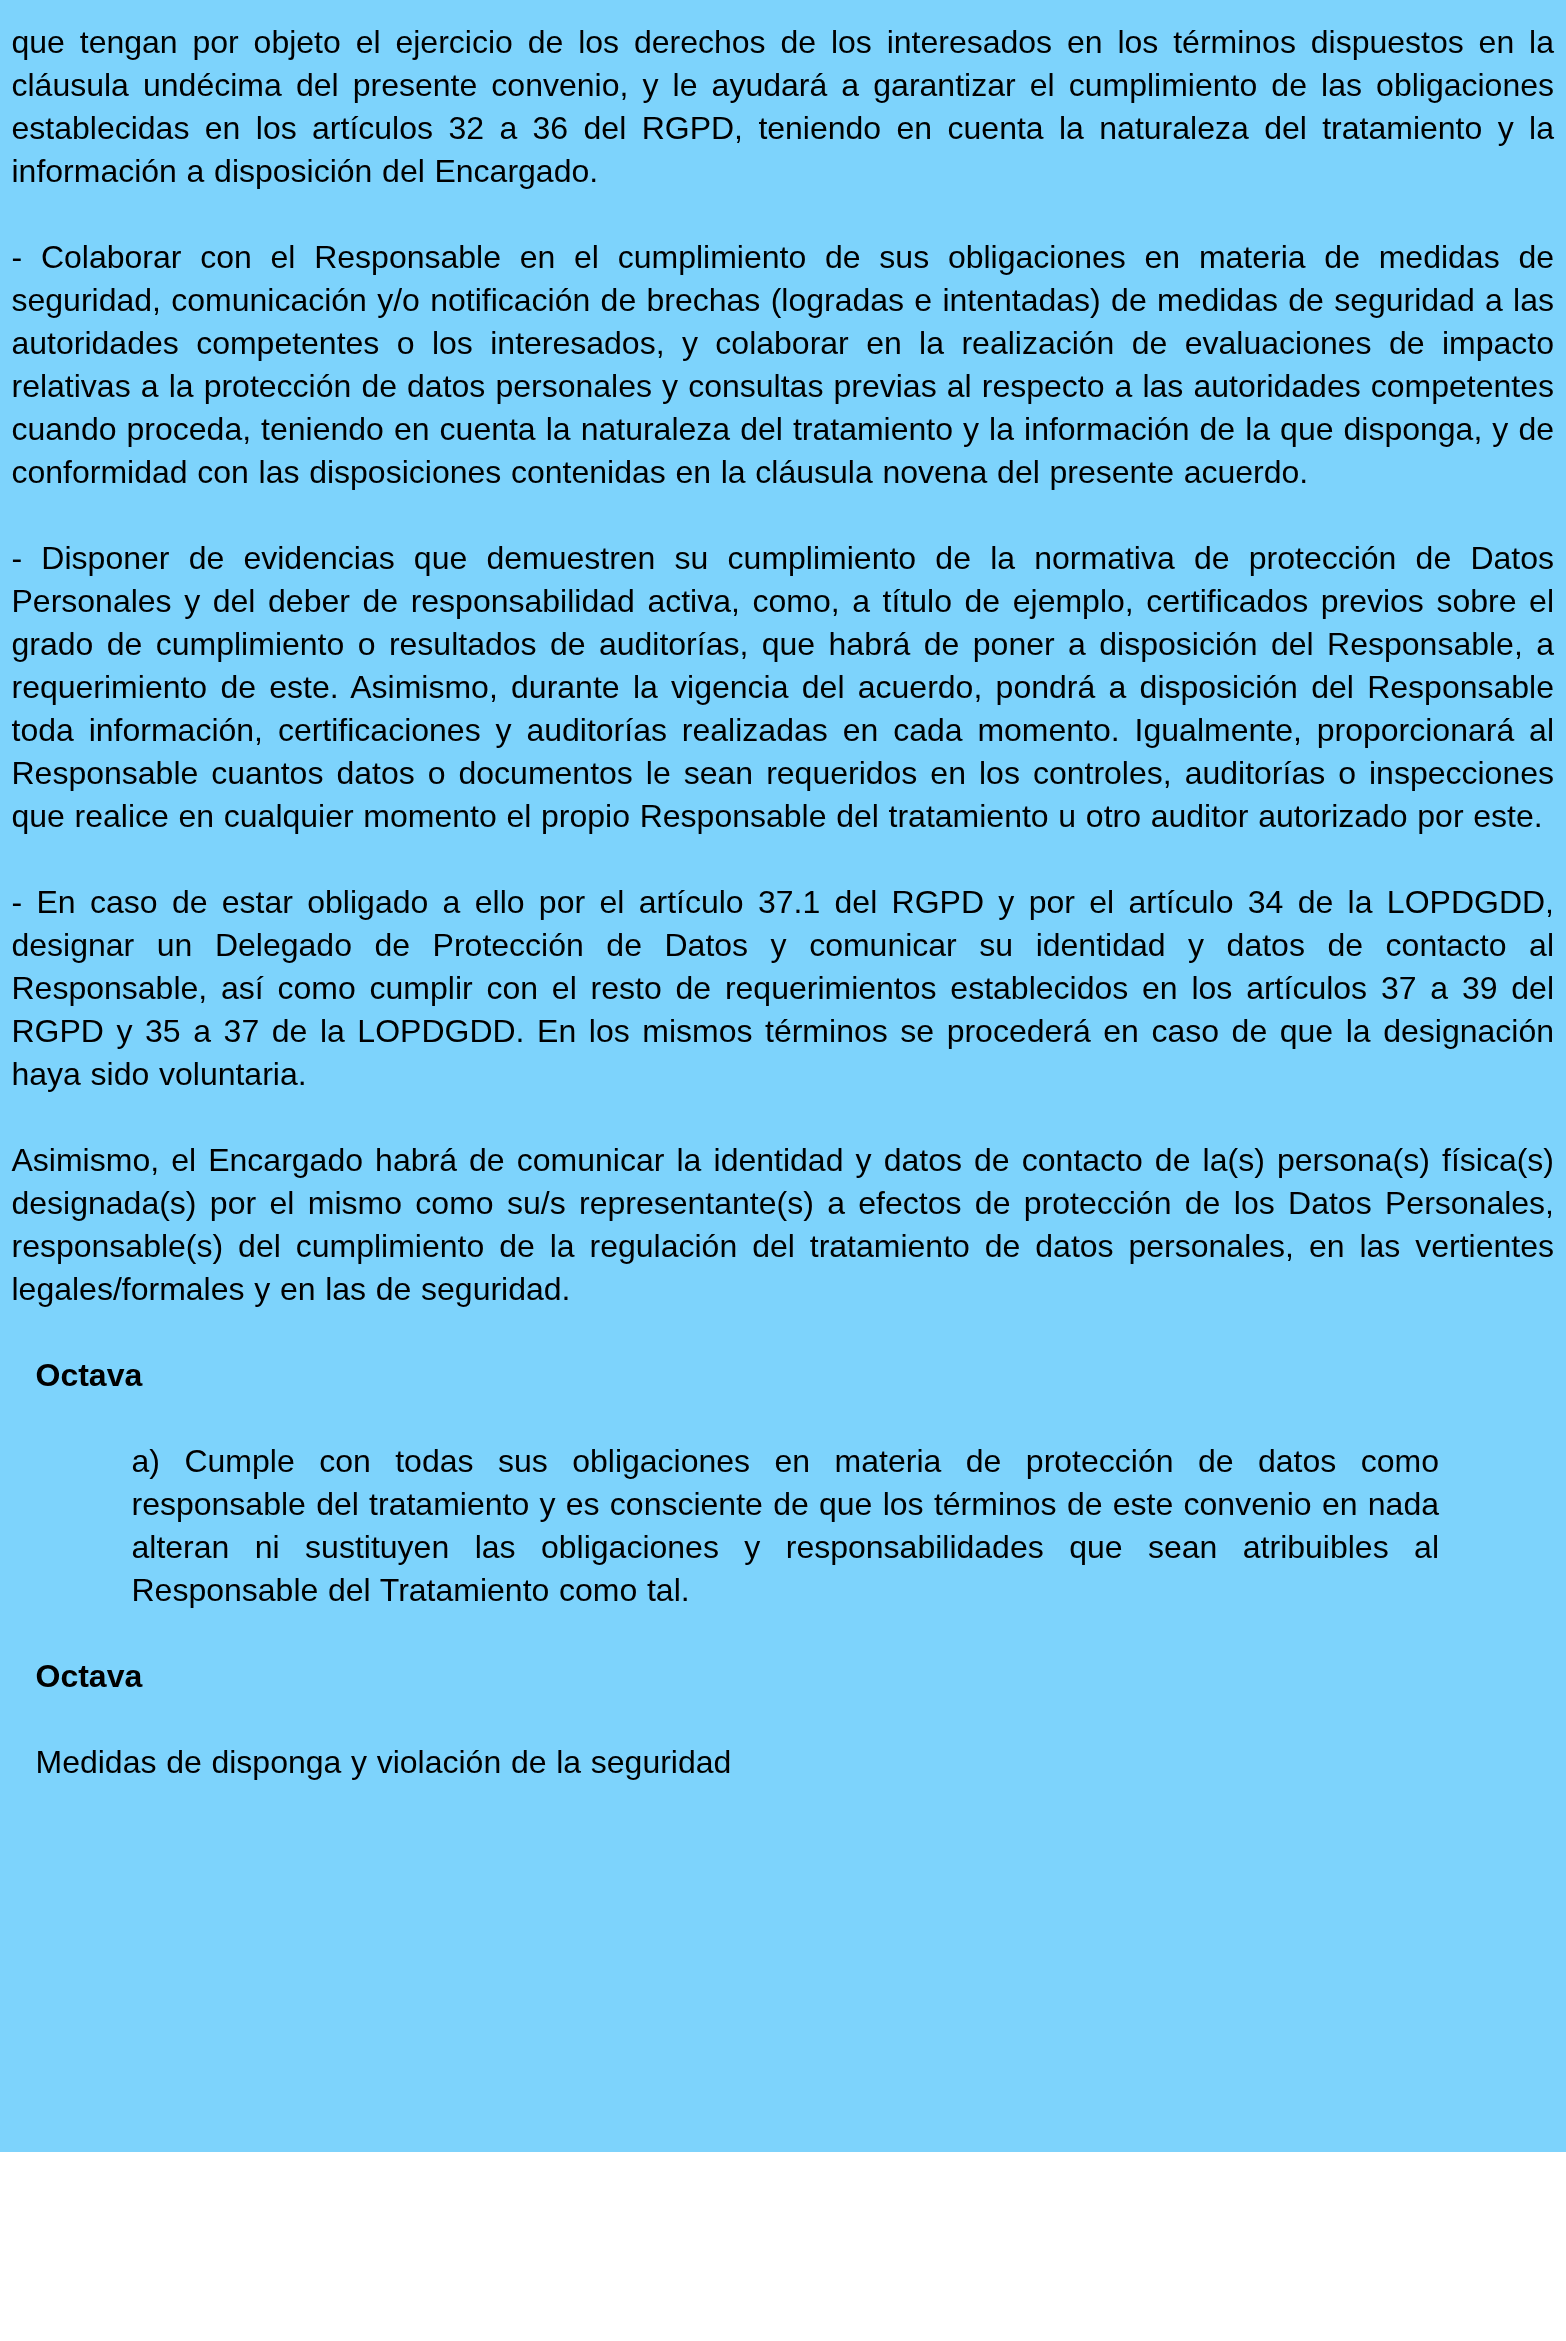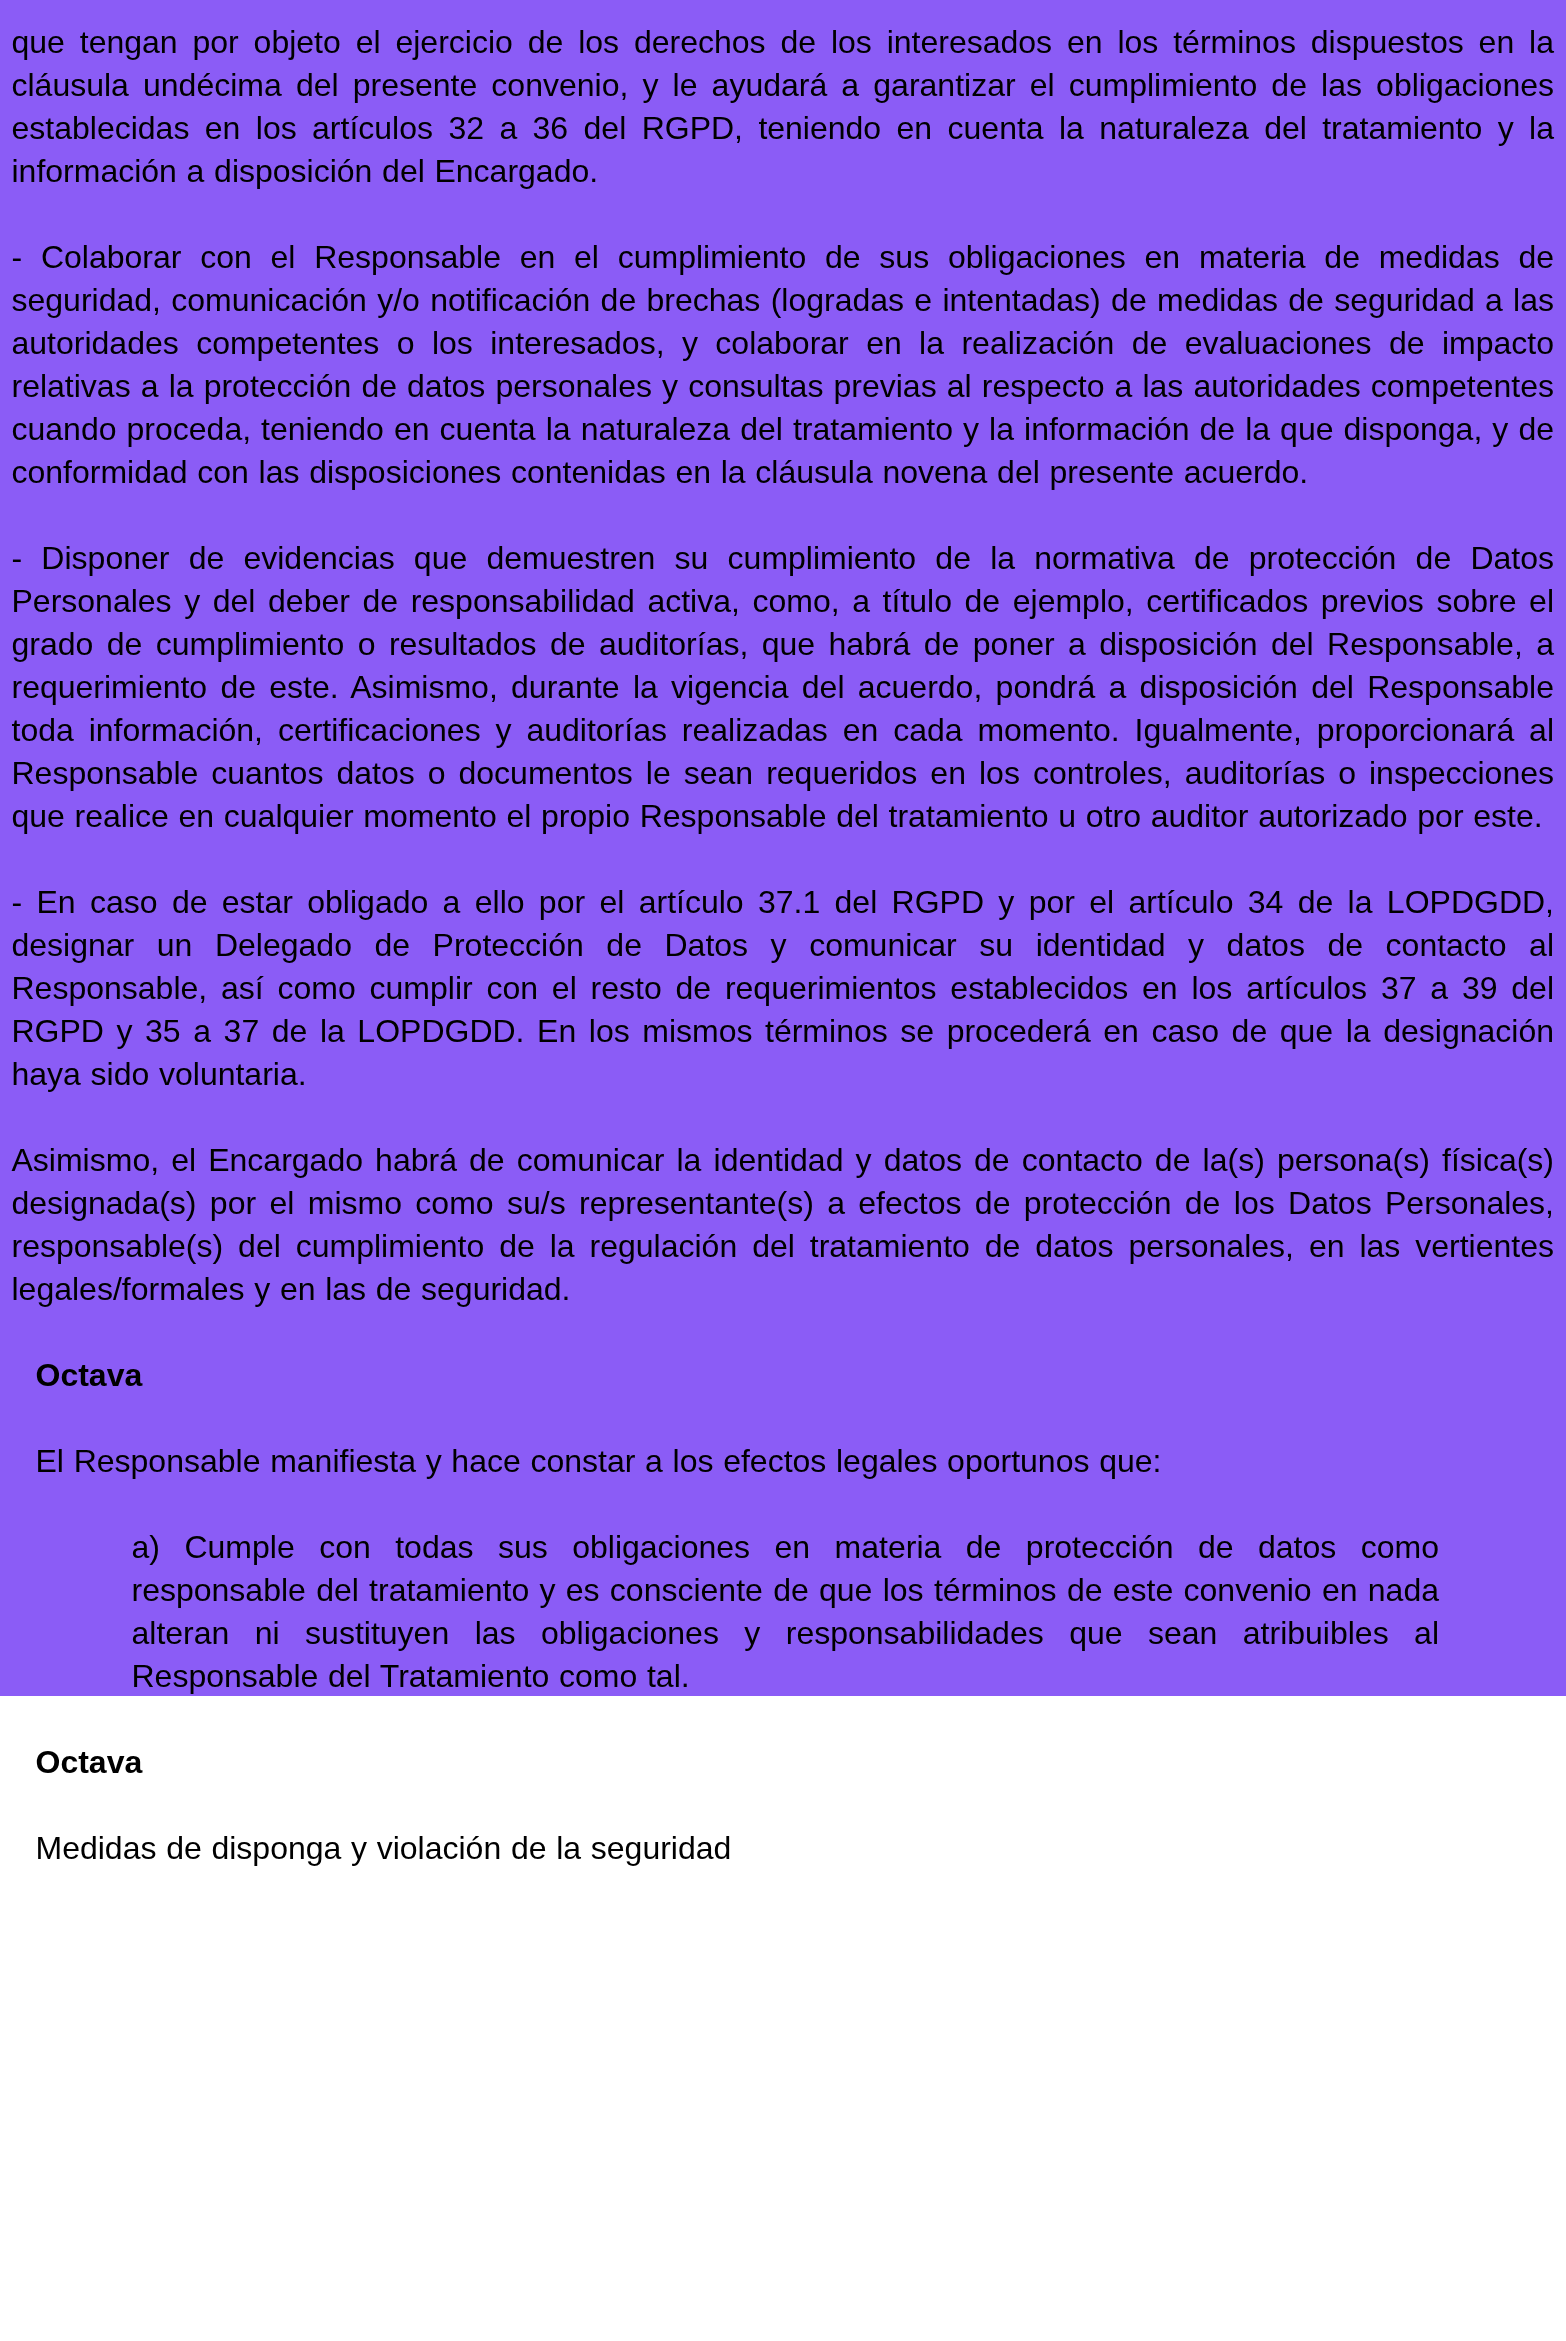--- a/index.html
+++ b/index.html
@@ -10,23 +10,23 @@
   body {
     width: 1567px;
     height: 2342px;
     overflow: hidden;
     color: #000000;
     font-family: "Liberation Sans", "DejaVu Sans", sans-serif;
   }
   .page {
     box-sizing: border-box;
     width: 1567px;
-    height: 1696px;
+    height: 2152px;
     padding: 21.4px 13px 0 11.5px;
-    background: #8b5cf6;
+    background: #7dd3fc;
   }
   .para {
     font-size: 32px;
     line-height: 43px;
     margin: 0 0 43px 0;
     text-align: justify;
     word-spacing: 0.8px;
   }
   .para.left {
     text-align: left;
@@ -54,21 +54,20 @@
   <div class="para">- Disponer de evidencias que demuestren su cumplimiento de la normativa de protección de Datos Personales y del deber de responsabilidad activa, como, a título de ejemplo, certificados previos sobre el grado de cumplimiento o resultados de auditorías, que habrá de poner a disposición del Responsable, a requerimiento de este. Asimismo, durante la vigencia del acuerdo, pondrá a disposición del Responsable toda información, certificaciones y auditorías realizadas en cada momento. Igualmente, proporcionará al Responsable cuantos datos o documentos le sean requeridos en los controles, auditorías o inspecciones que realice en cualquier momento el propio Responsable del tratamiento u otro auditor autorizado por este.</div>
 
   <div class="para">- En caso de estar obligado a ello por el artículo 37.1 del RGPD y por el artículo 34 de la LOPDGDD, designar un Delegado de Protección de Datos y comunicar su identidad y datos de contacto al Responsable, así como cumplir con el resto de requerimientos establecidos en los artículos 37 a 39 del RGPD y 35 a 37 de la LOPDGDD. En los mismos términos se procederá en caso de que la designación haya sido voluntaria.</div>
 
   <div class="para">Asimismo, el Encargado habrá de comunicar la identidad y datos de contacto de la(s) persona(s) física(s) designada(s) por el mismo como su/s representante(s) a efectos de protección de los Datos Personales, responsable(s) del cumplimiento de la regulación del tratamiento de datos personales, en las vertientes legales/formales y en las de seguridad.</div>
 
 
   <div class="para left indent bold">Octava</div>
 
 
-  <div class="para left indent">El Responsable manifiesta y hace constar a los efectos legales oportunos que:</div>
 
   <div class="para list-item">a) Cumple con todas sus obligaciones en materia de protección de datos como responsable del tratamiento y es consciente de que los términos de este convenio en nada alteran ni sustituyen las obligaciones y responsabilidades que sean atribuibles al Responsable del Tratamiento como tal.</div>
 
 
   <div class="para left indent bold">Octava</div>
 
   <div class="para left indent">Medidas de disponga y violación de la seguridad</div>
 
 </div>
 

